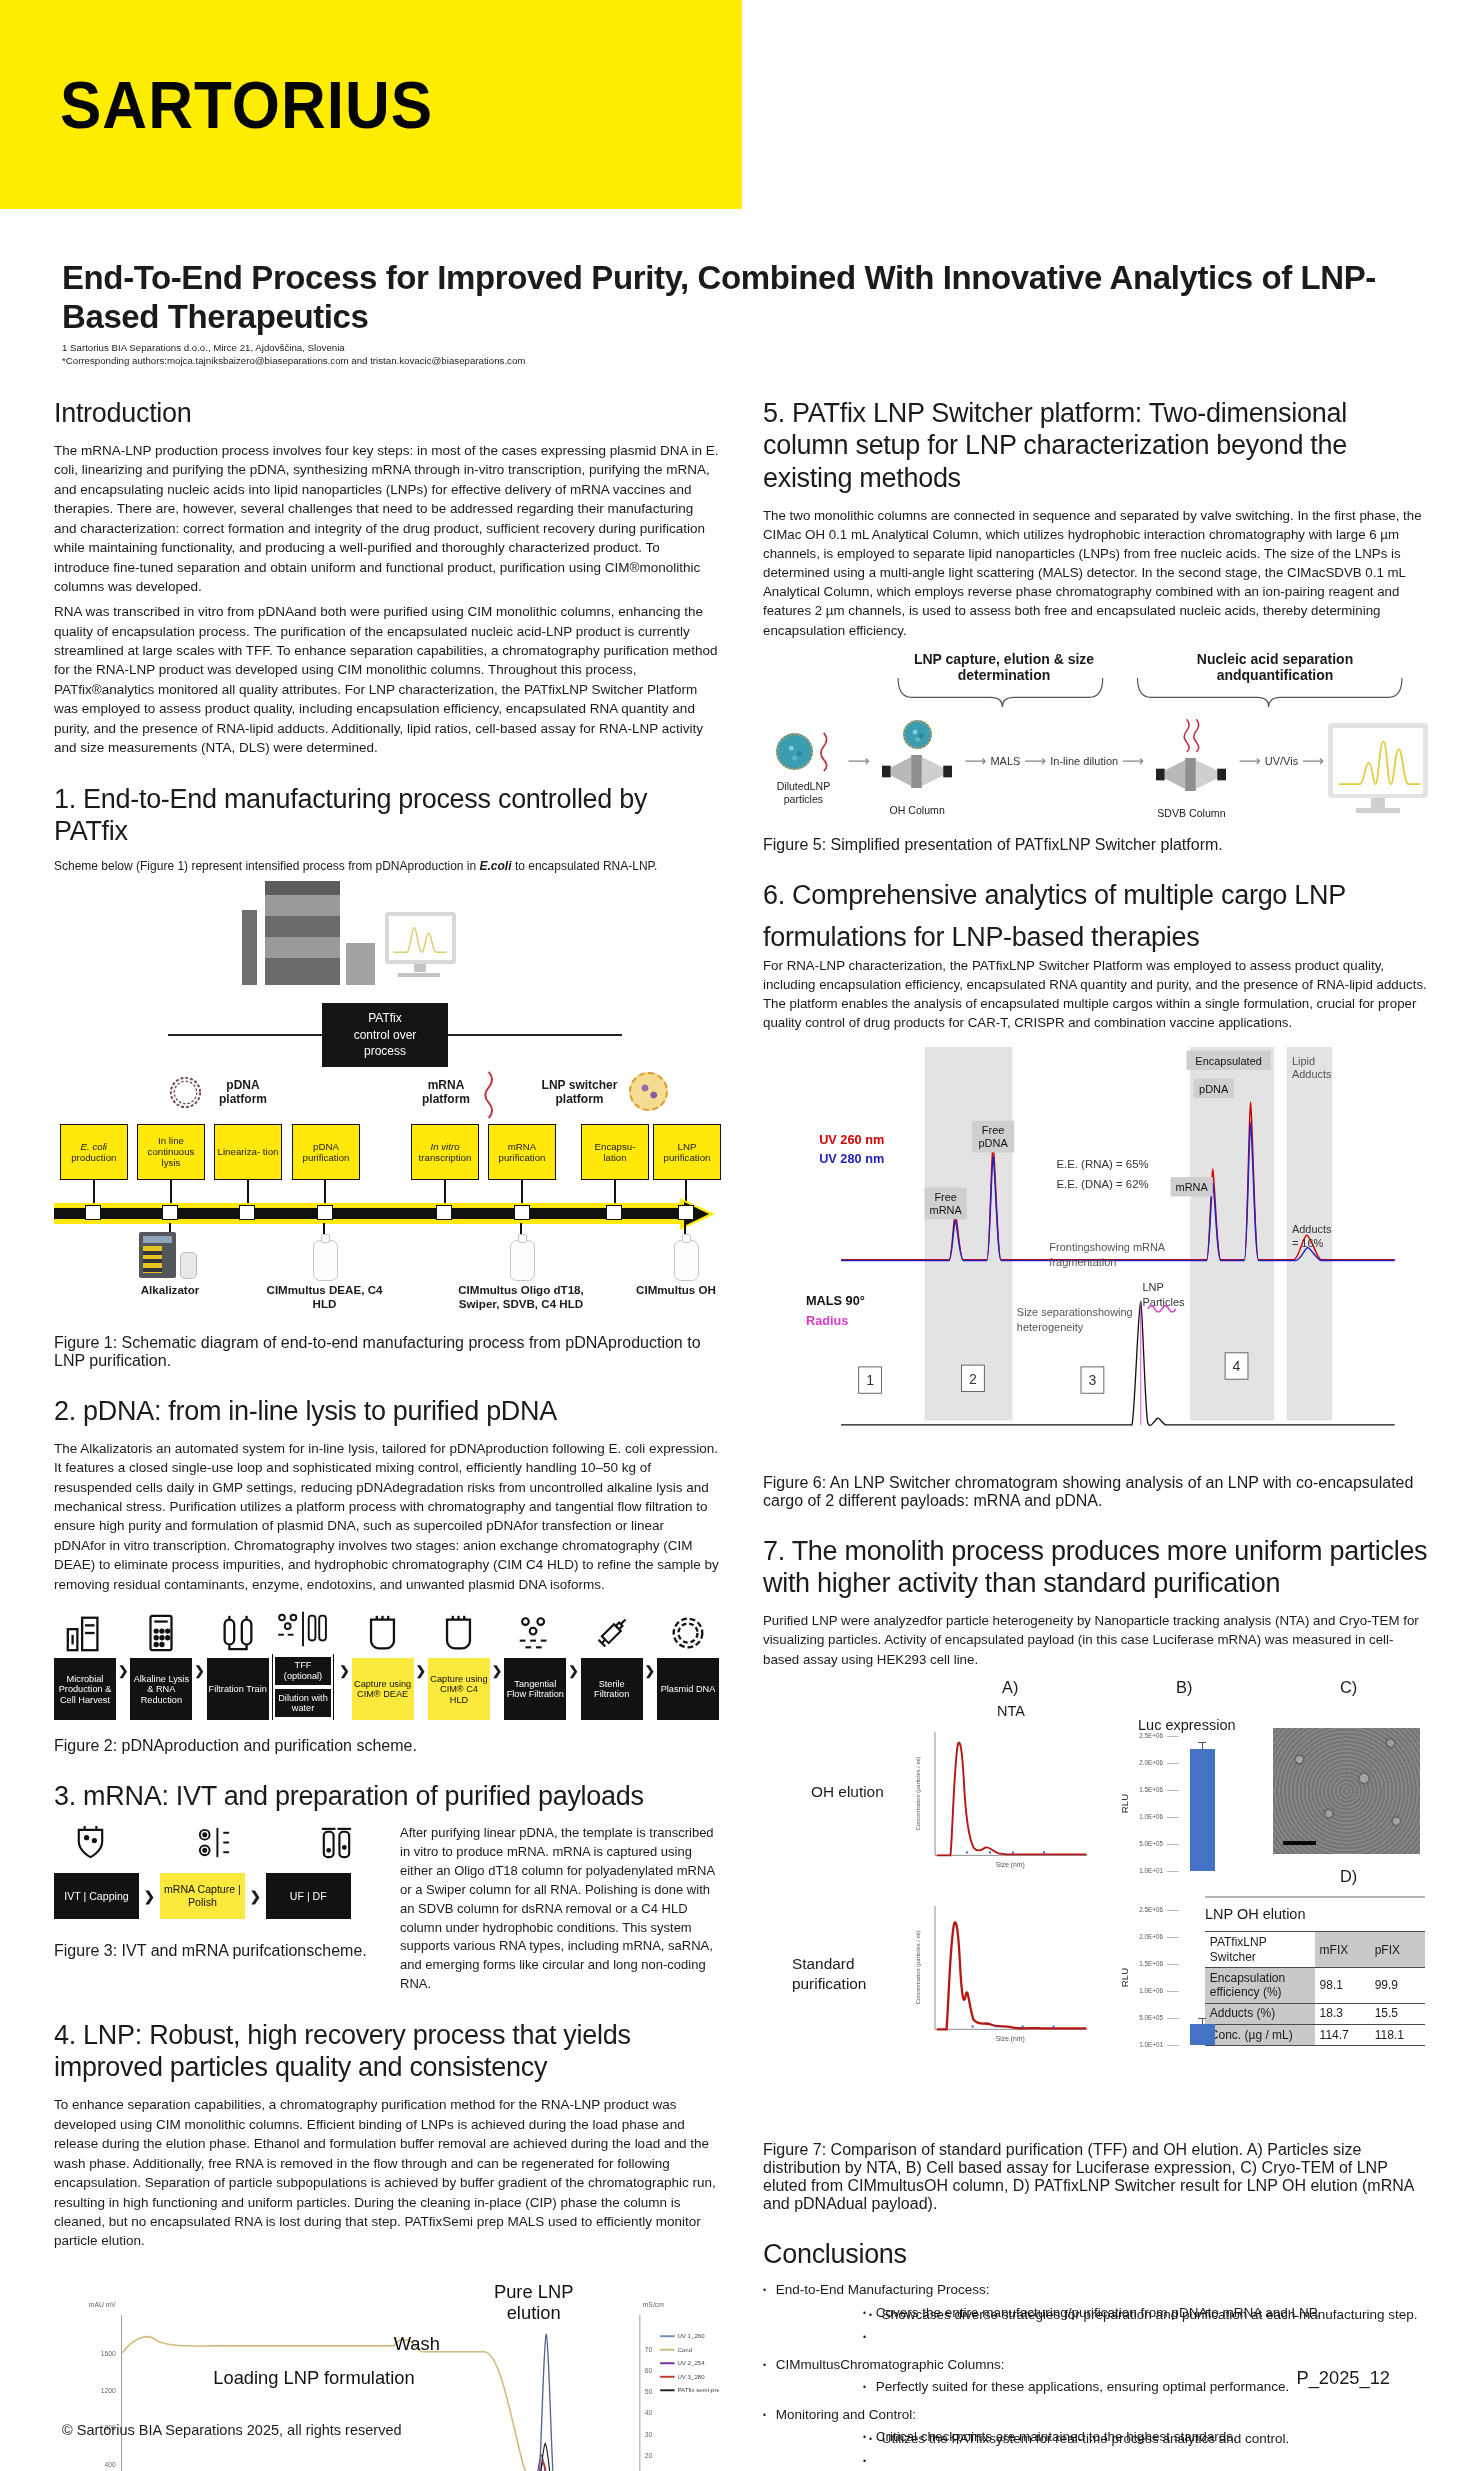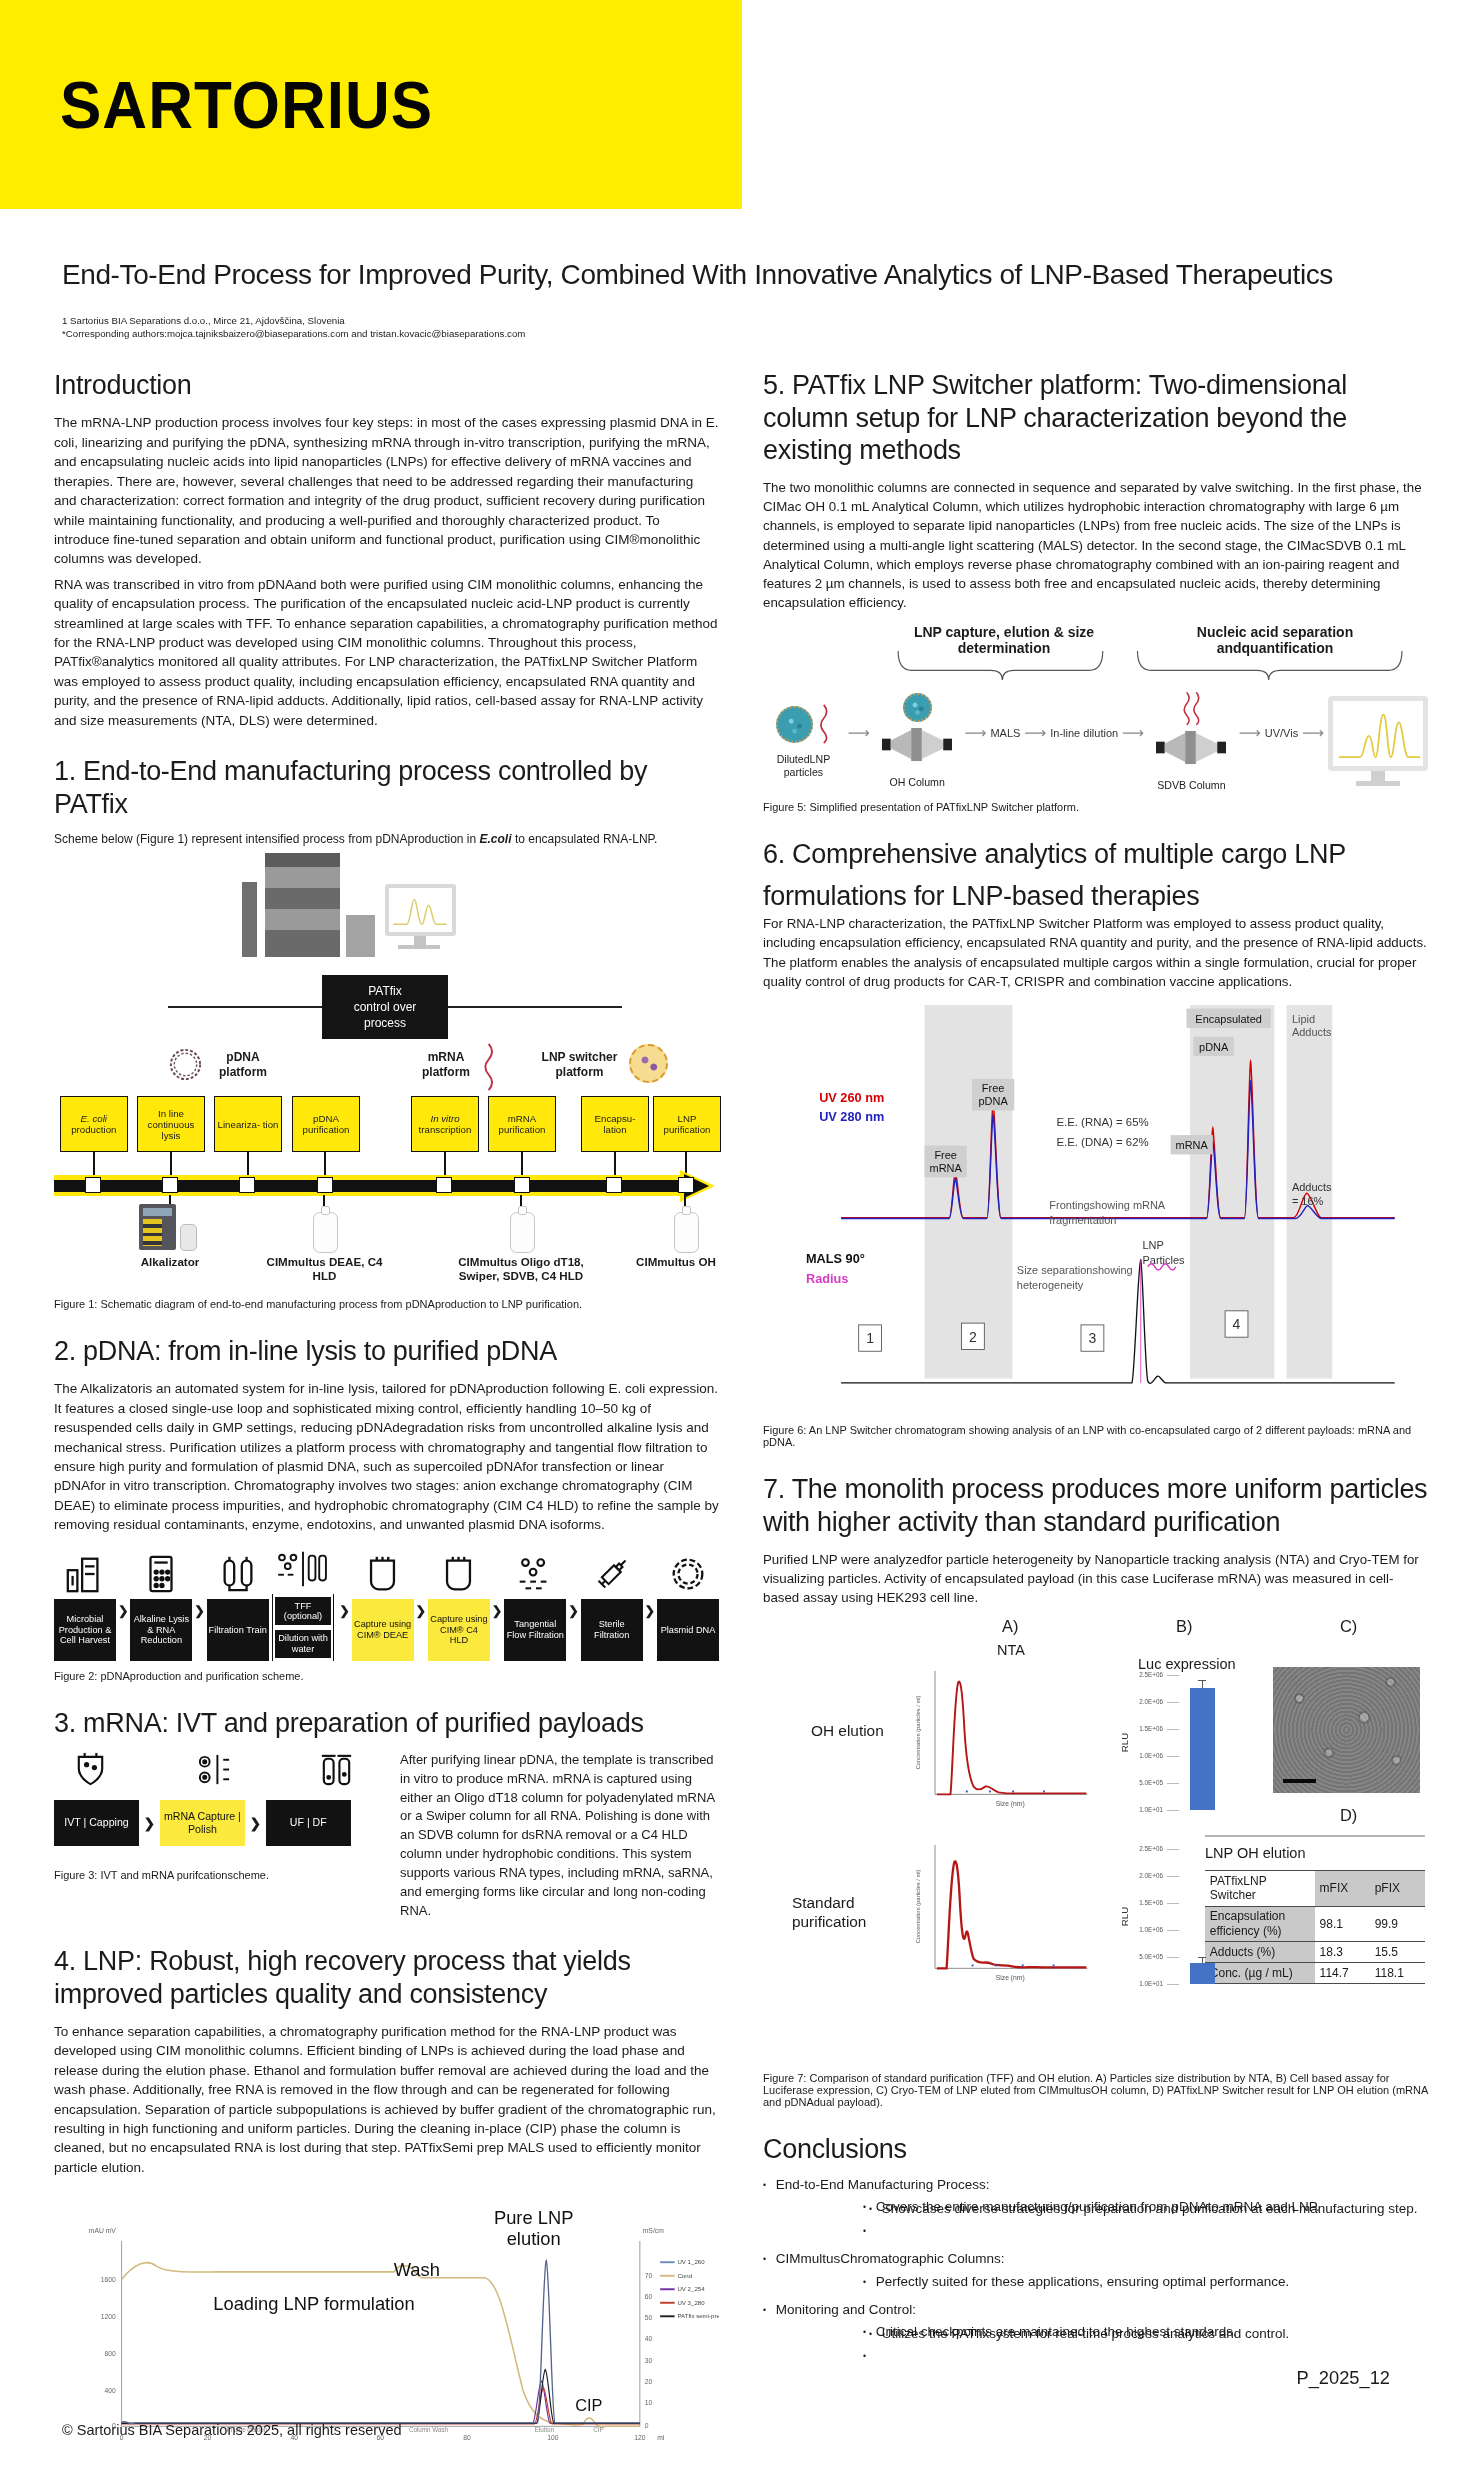--- a/index.html
+++ b/index.html
@@ -6,30 +6,30 @@
   .poster{position:relative;width:1483px;height:2472px;overflow:hidden;
           font-family:"Liberation Sans",sans-serif;color:#1b1b1b;background:#fff;}
   
   .banner{display:flex;height:209px;}
   .banner-left{width:742px;background:#ffed00;display:flex;align-items:center;padding-left:60px;box-sizing:border-box;}
   .logo{font-size:62px;font-weight:bold;letter-spacing:1px;color:#050505;transform:scaleY(1.08);}
   .banner-right{flex:1;background:#0a0a0a;color:#fff;display:flex;align-items:center;justify-content:flex-end;padding-right:62px;box-sizing:border-box;}
   .tagline{font-size:39px;font-weight:normal;letter-spacing:0.5px;}
   
   .titleblock{padding:50px 62px 0;}
-  .main-title{font-size:28px;line-height:1.17;font-weight:normal;letter-spacing:-0.4px;margin:0 0 23px;}
+  .main-title{font-size:33px;line-height:1.17;font-weight:bold;letter-spacing:-0.4px;margin:0 0 6px;}
   .authors{font-size:12.6px;margin:0 0 46px;}
   .affil{font-size:9.7px;margin:1.9px 0;color:#222;}
   
   .columns{display:flex;gap:44px;padding:25px 54px 0;box-sizing:border-box;}
   .col{width:665px;flex:0 0 665px;}
   h2.sec{font-size:27px;font-weight:normal;letter-spacing:-0.3px;margin:25px 0 11.6px;line-height:1.2;}
   h2.first{margin-top:3.9px;}
   p.body{font-size:13.5px;line-height:1.44;margin:0 0 5.8px;}
-  .caption{font-size:11px;margin:9px 0 0;}
+  .caption{font-size:16px;margin:17px 0 0;}
   .sub-note{font-size:12px;margin:0 0 7.7px;}
   
   .fig1{position:relative;height:436px;margin-top:5.8px;}
   .instrument{position:absolute;left:188px;top:0;width:222px;height:116px;}
   .inst-slim{position:absolute;left:0;top:29px;width:15.4px;height:75px;background:#6f6f6f;}
   .inst-tower{position:absolute;left:23px;top:0;width:75px;height:104px;background:linear-gradient(#5c5c5c 0 13.5px,#9a9a9a 13.5px 35px,#6a6a6a 35px 56px,#9a9a9a 56px 77px,#6a6a6a 77px 104px);}
   .inst-side{position:absolute;left:104px;top:62px;width:29px;height:42px;background:#a3a3a3;}
   .inst-mon{position:absolute;left:143px;top:31px;width:71px;height:52px;background:#d9d9d9;border-radius:2.9px;padding:3.9px;box-sizing:border-box;}
   .inst-mon .screen{width:100%;height:100%;background:#fff;}
   .inst-stand{position:absolute;left:172px;top:83px;width:11.6px;height:8.7px;background:#c4c4c4;}

